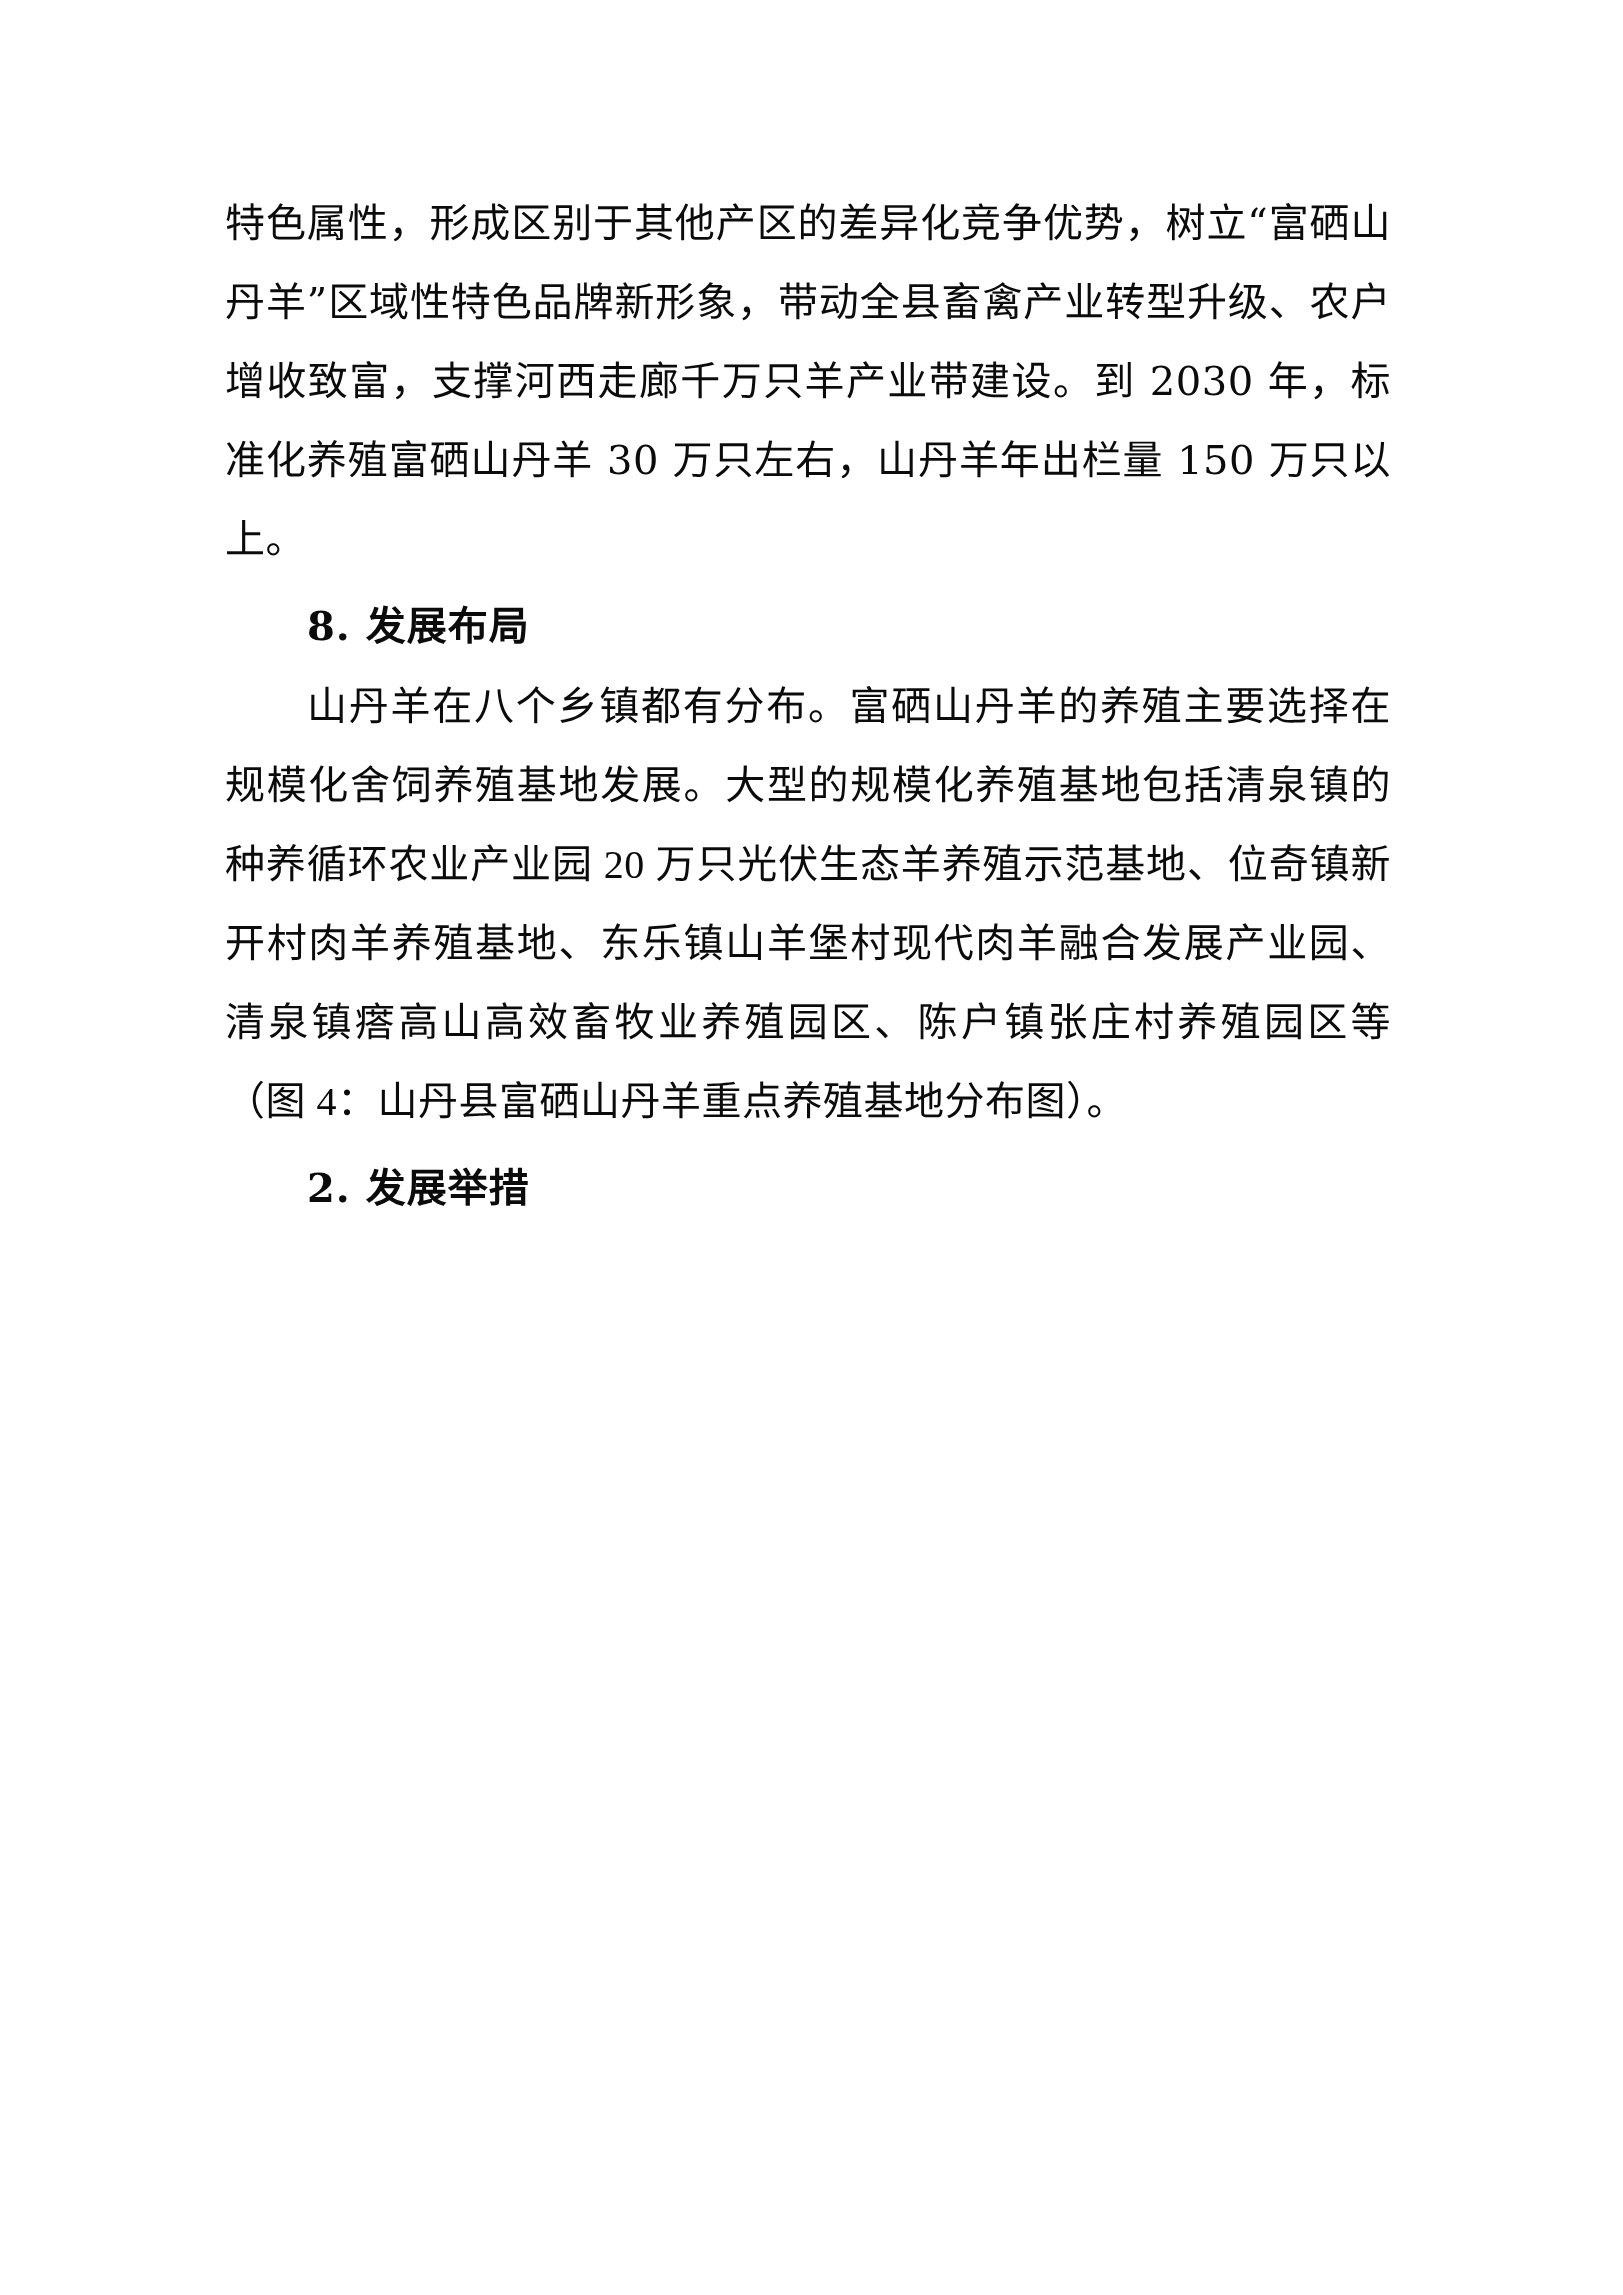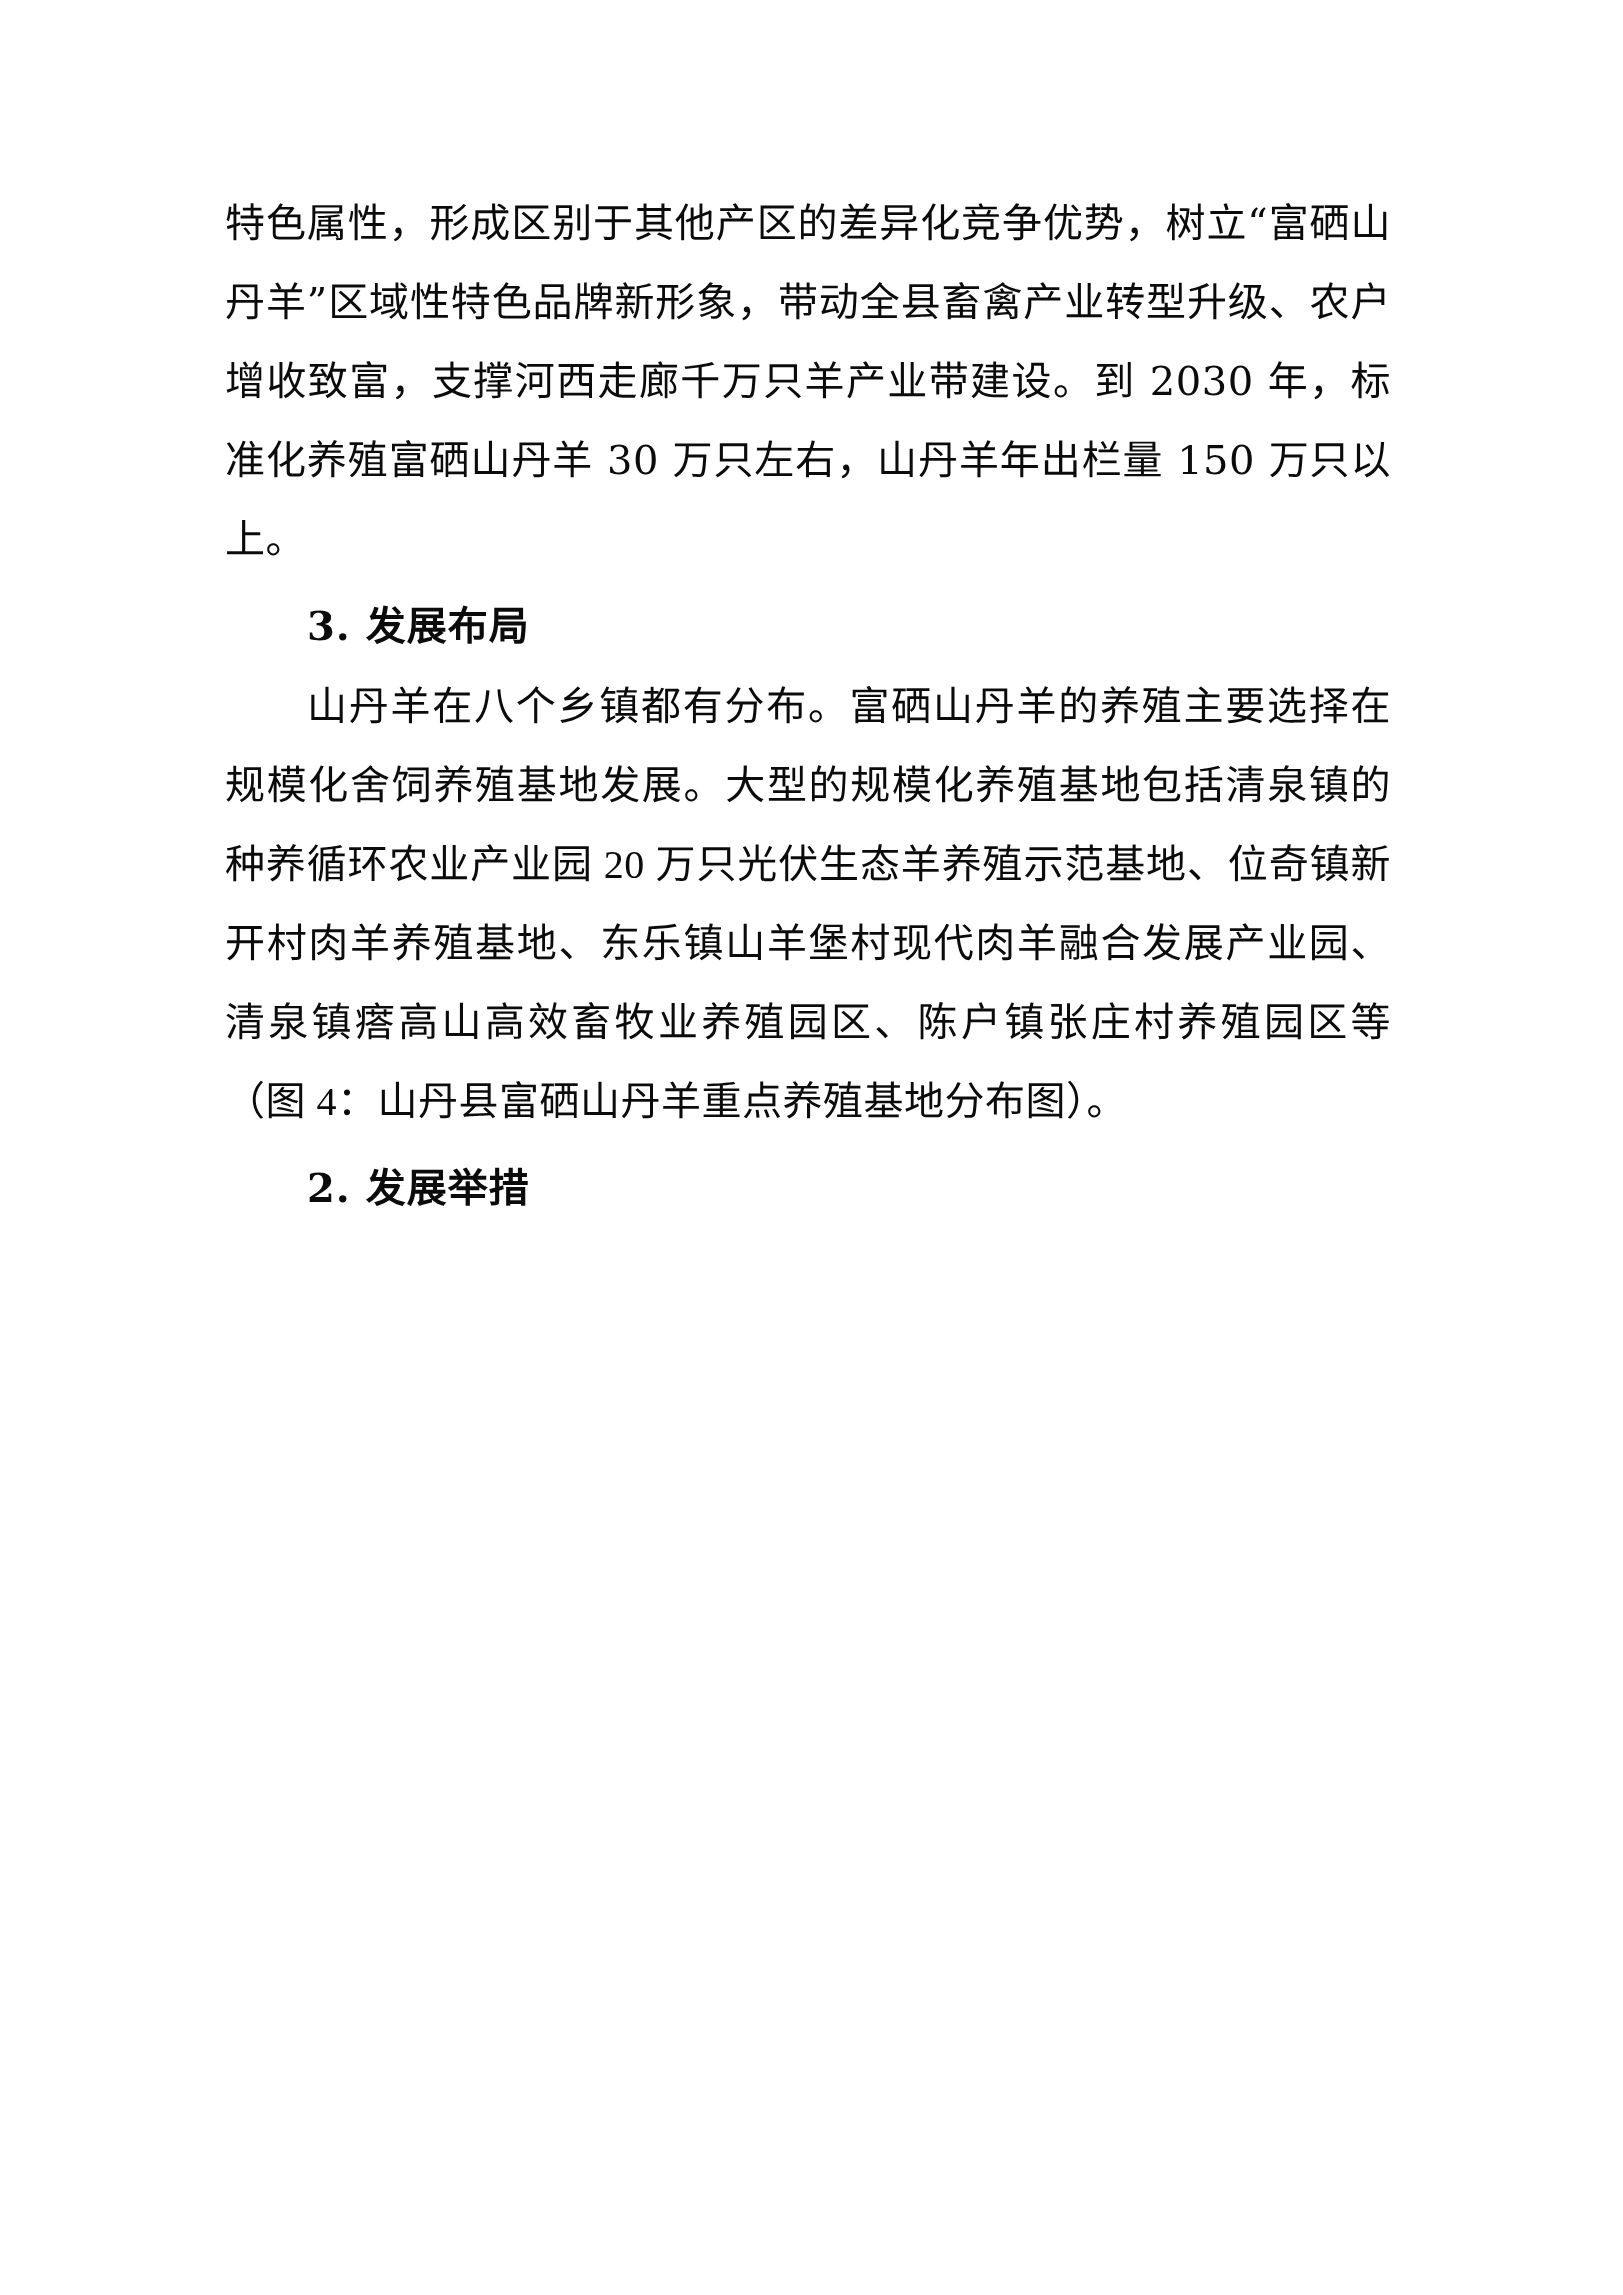--- a/index.html
+++ b/index.html
@@ -62,21 +62,21 @@
   }
 </style>
 </head>
 <body>
 
 <div class="page">
   <div class="content">
 
     <p class="para">特色属性，形成区别于其他产区的差异化竞争优势，树立“富硒山丹羊”区域性特色品牌新形象，带动全县畜禽产业转型升级、农户增收致富，支撑河西走廊千万只羊产业带建设。到 2030 年，标准化养殖富硒山丹羊 30 万只左右，山丹羊年出栏量 150 万只以上。</p>
 
-    <h3 class="heading">3. 发展布局</h3>
+    <h3 class="heading">8. 发展布局</h3>
 
     <p class="para indent">山丹羊在八个乡镇都有分布。富硒山丹羊的养殖主要选择在规模化舍饲养殖基地发展。大型的规模化养殖基地包括清泉镇的种养循环农业产业园 20 万只光伏生态羊养殖示范基地、位奇镇新开村肉羊养殖基地、东乐镇山羊堡村现代肉羊融合发展产业园、清泉镇瘩高山高效畜牧业养殖园区、陈户镇张庄村养殖园区等（图 4：山丹县富硒山丹羊重点养殖基地分布图）。</p>
 
     <h3 class="heading">2. 发展举措</h3>
 
 
 
   </div>
 
   <div class="footer">

